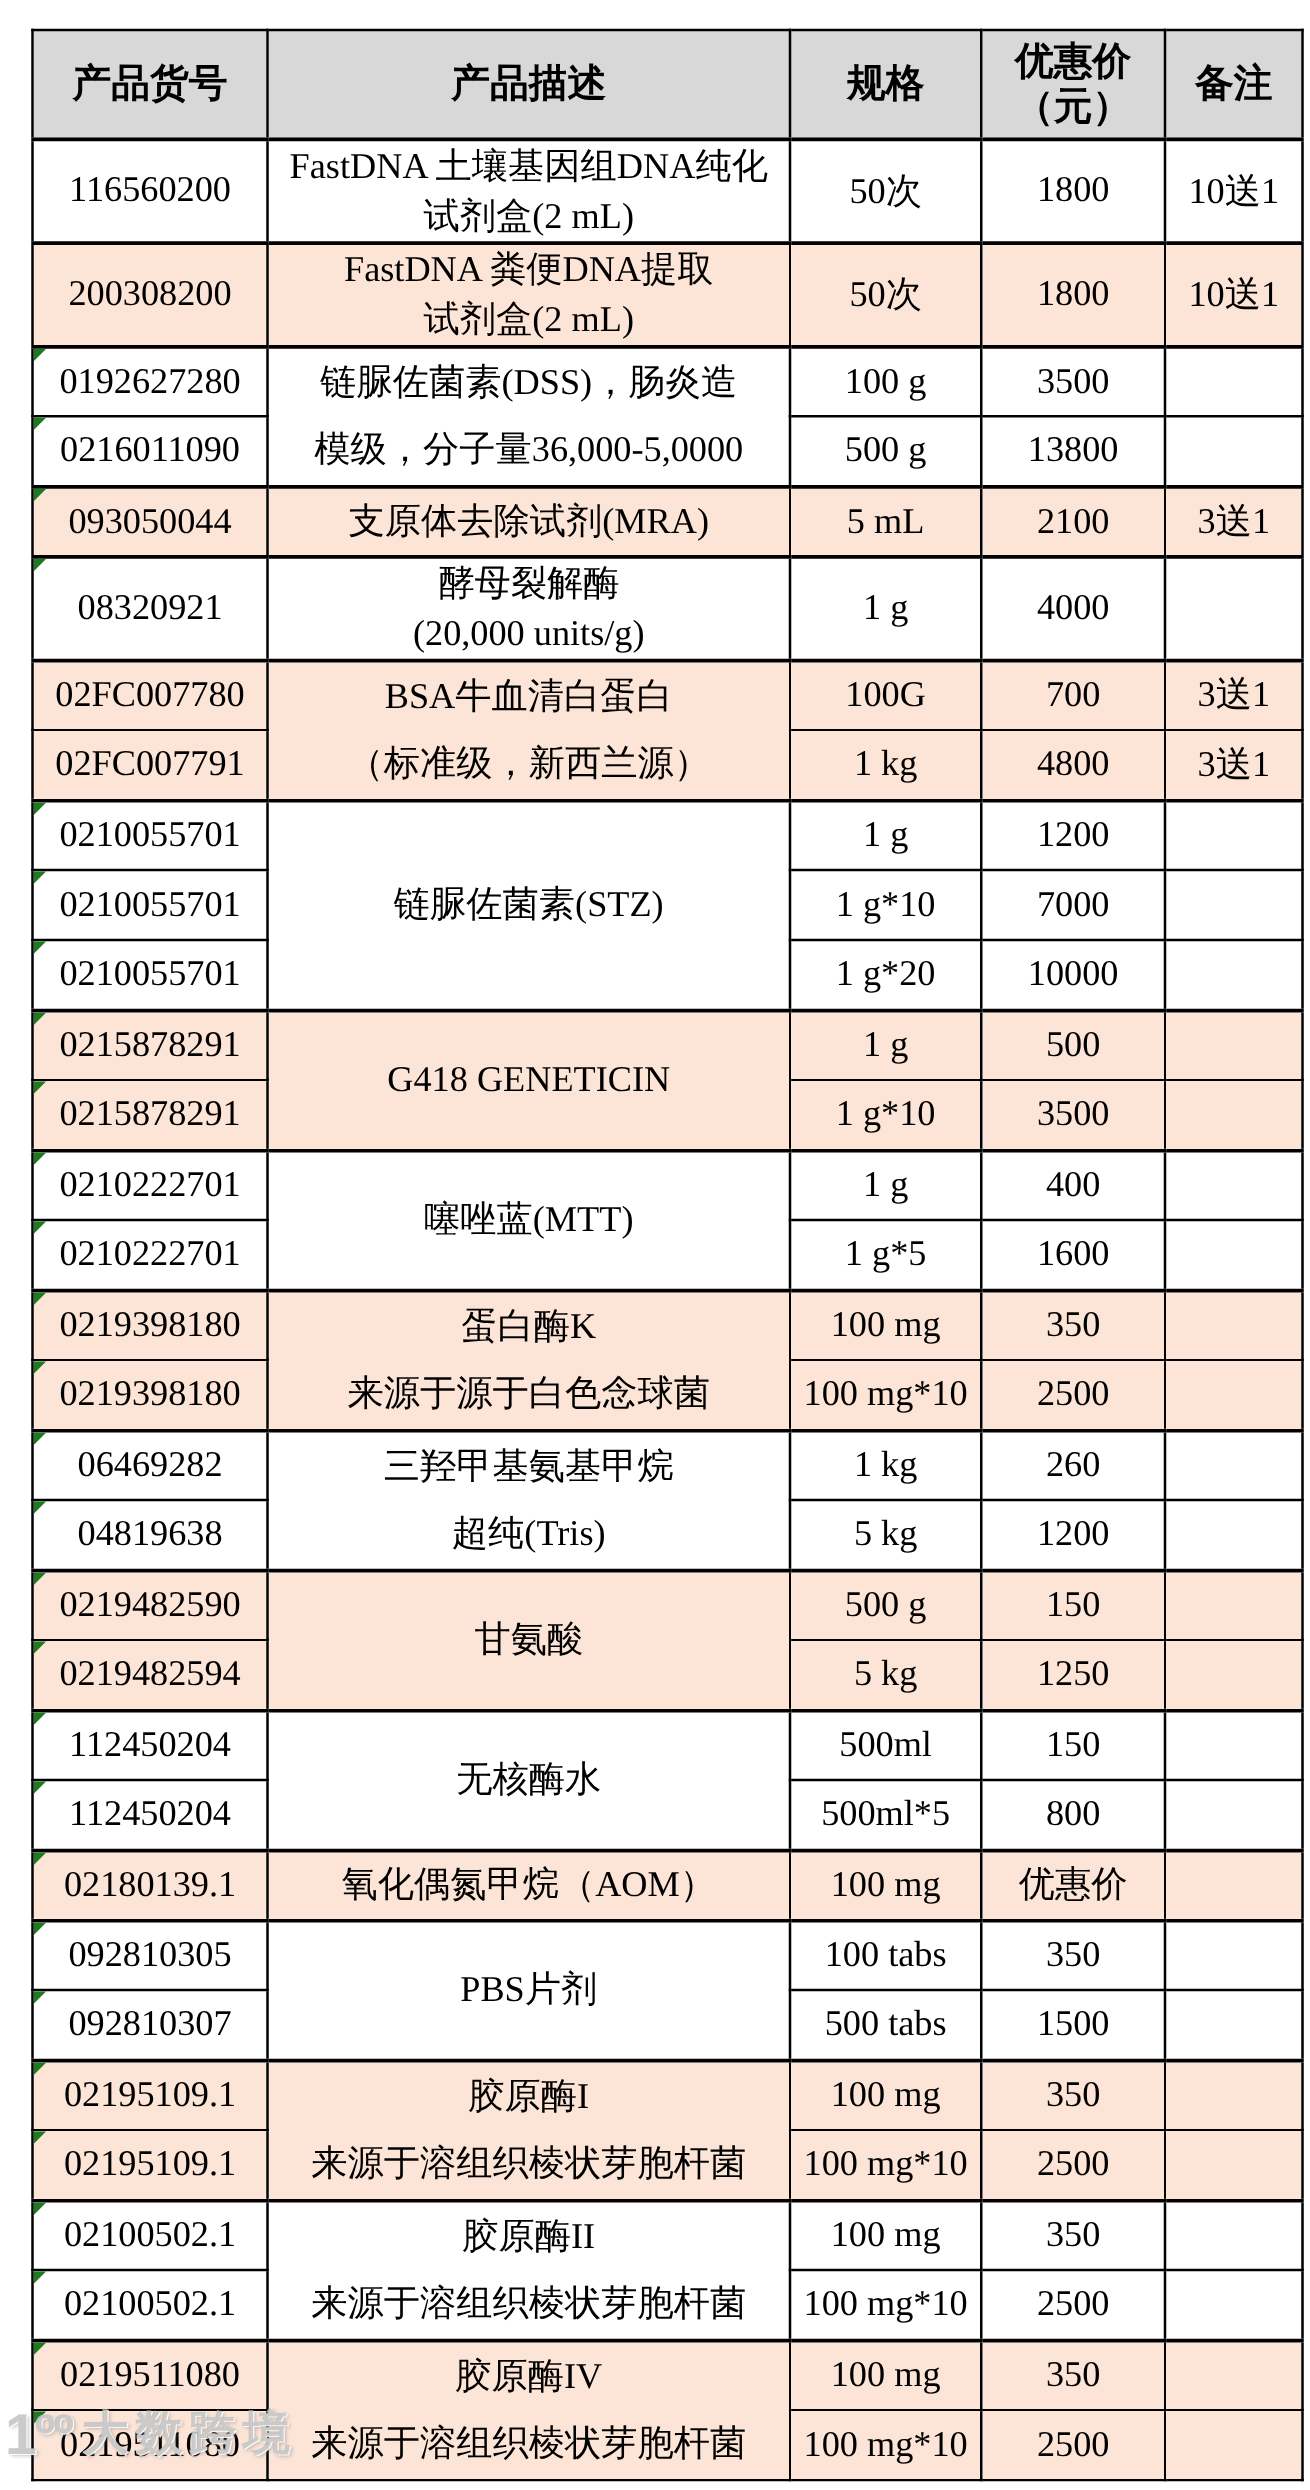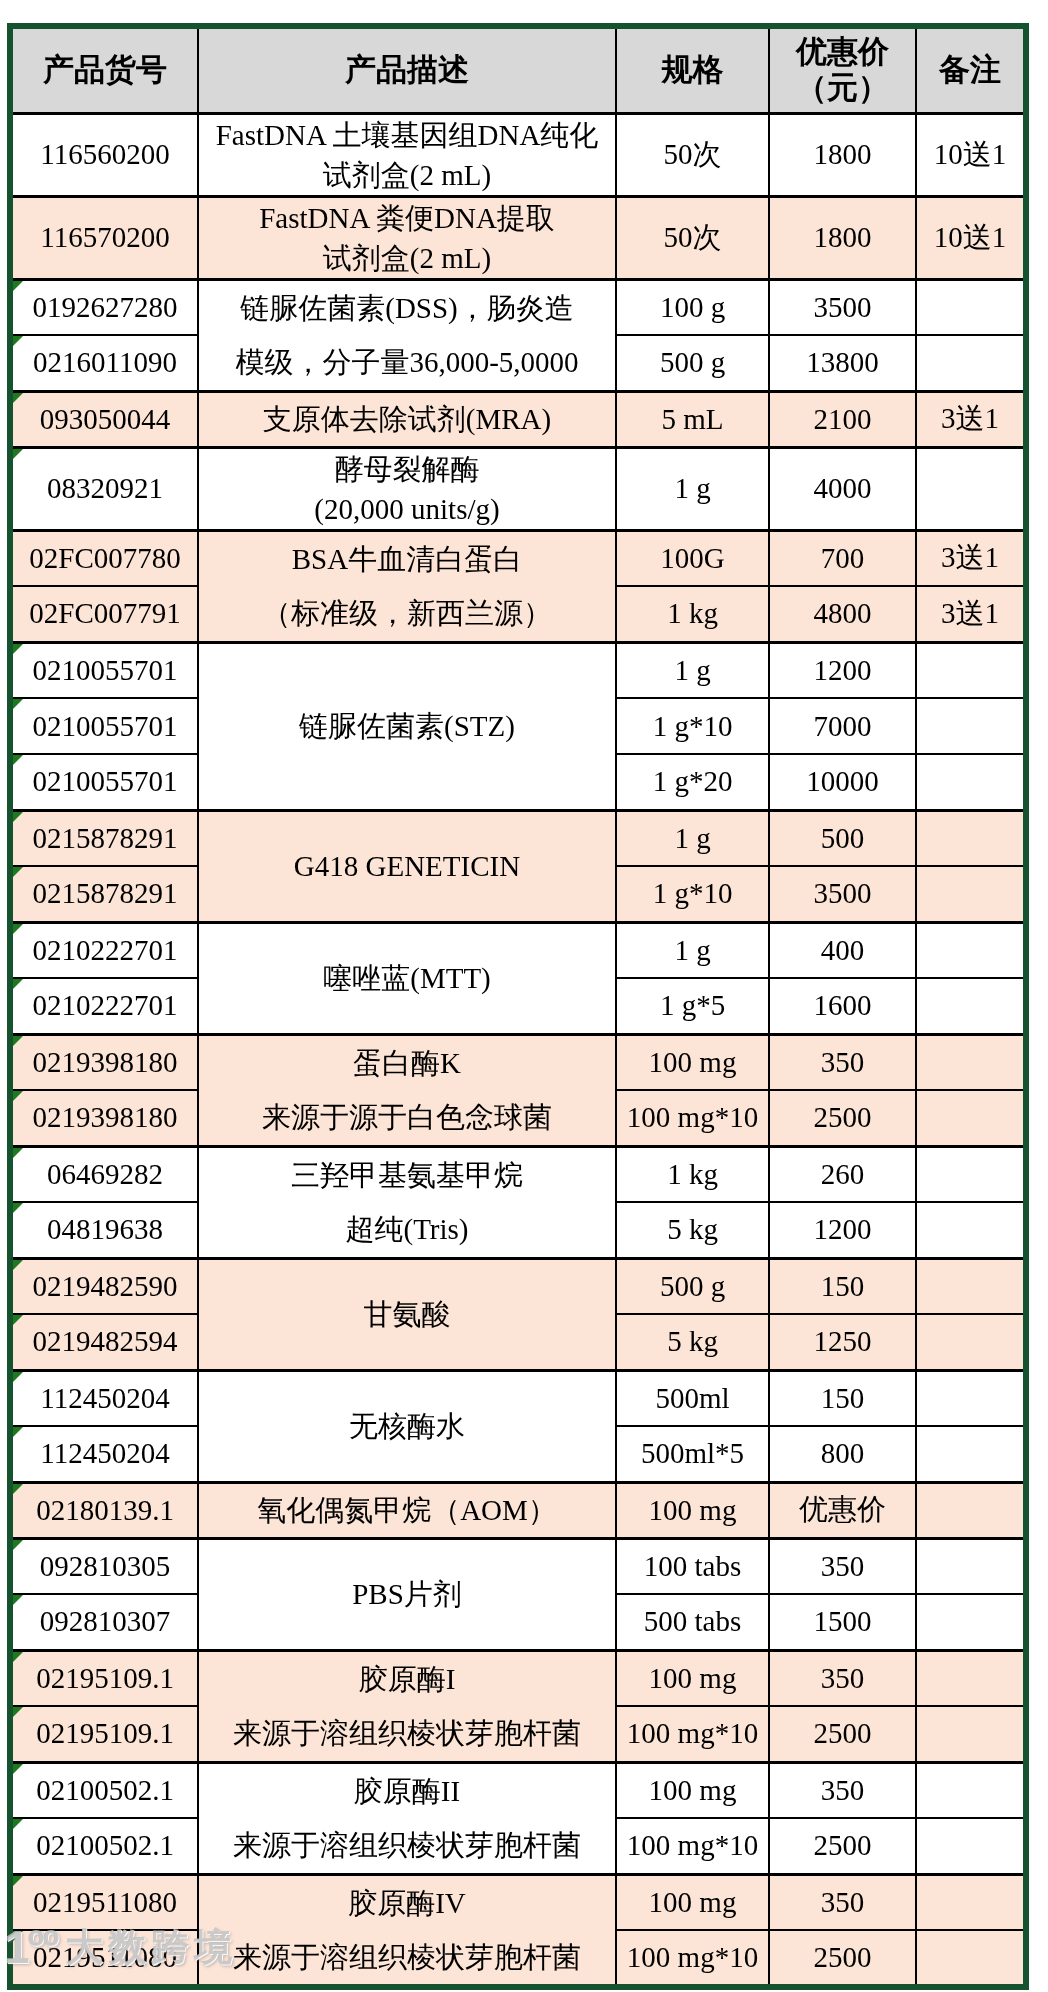--- a/index.html
+++ b/index.html
@@ -5,24 +5,24 @@
   html, body { margin: 0; padding: 0; }
   body {
     width: 1048px; height: 1992px;
     background: #ffffff;
     font-family: "Liberation Serif", "DejaVu Serif", serif;
     color: #000;
   }
   .page { position: relative; width: 1048px; height: 1992px; overflow: hidden; }
 
   table.price-table {
-    position: absolute; left: 7px; top: 23px;
+    position: absolute; left: 25px; top: 23px;
     width: 1016px;
     border-collapse: collapse; table-layout: fixed;
-    border: 6px solid #14532d;
+    border: 2px solid #14532d;
   }
   col.c-code  { width: 188px; }
   col.c-desc  { width: 418px; }
   col.c-spec  { width: 153px; }
   col.c-price { width: 147px; }
   col.c-note  { width: 110px; }
 
   th, td {
     border: 2px solid #000;
     text-align: center; vertical-align: middle;
@@ -87,21 +87,21 @@
     <tbody>
         <tr class="group-start tall">
           <td><span>116560200</span></td>
           <td class="desc">FastDNA 土壤基因组DNA纯化
 试剂盒(2 mL)</td>
           <td>50次</td>
           <td>1800</td>
           <td>10送1</td>
         </tr>
         <tr class="shade group-start tall">
-          <td><span>116570200</span></td>
+          <td><span>200308200</span></td>
           <td class="desc">FastDNA 粪便DNA提取
 试剂盒(2 mL)</td>
           <td>50次</td>
           <td>1800</td>
           <td>10送1</td>
         </tr>
         <tr class="group-start">
           <td><span class="corner"></span><span>0192627280</span></td>
           <td class="desc merged" rowspan="2">链脲佐菌素(DSS)，肠炎造
 模级，分子量36,000-5,0000</td>

